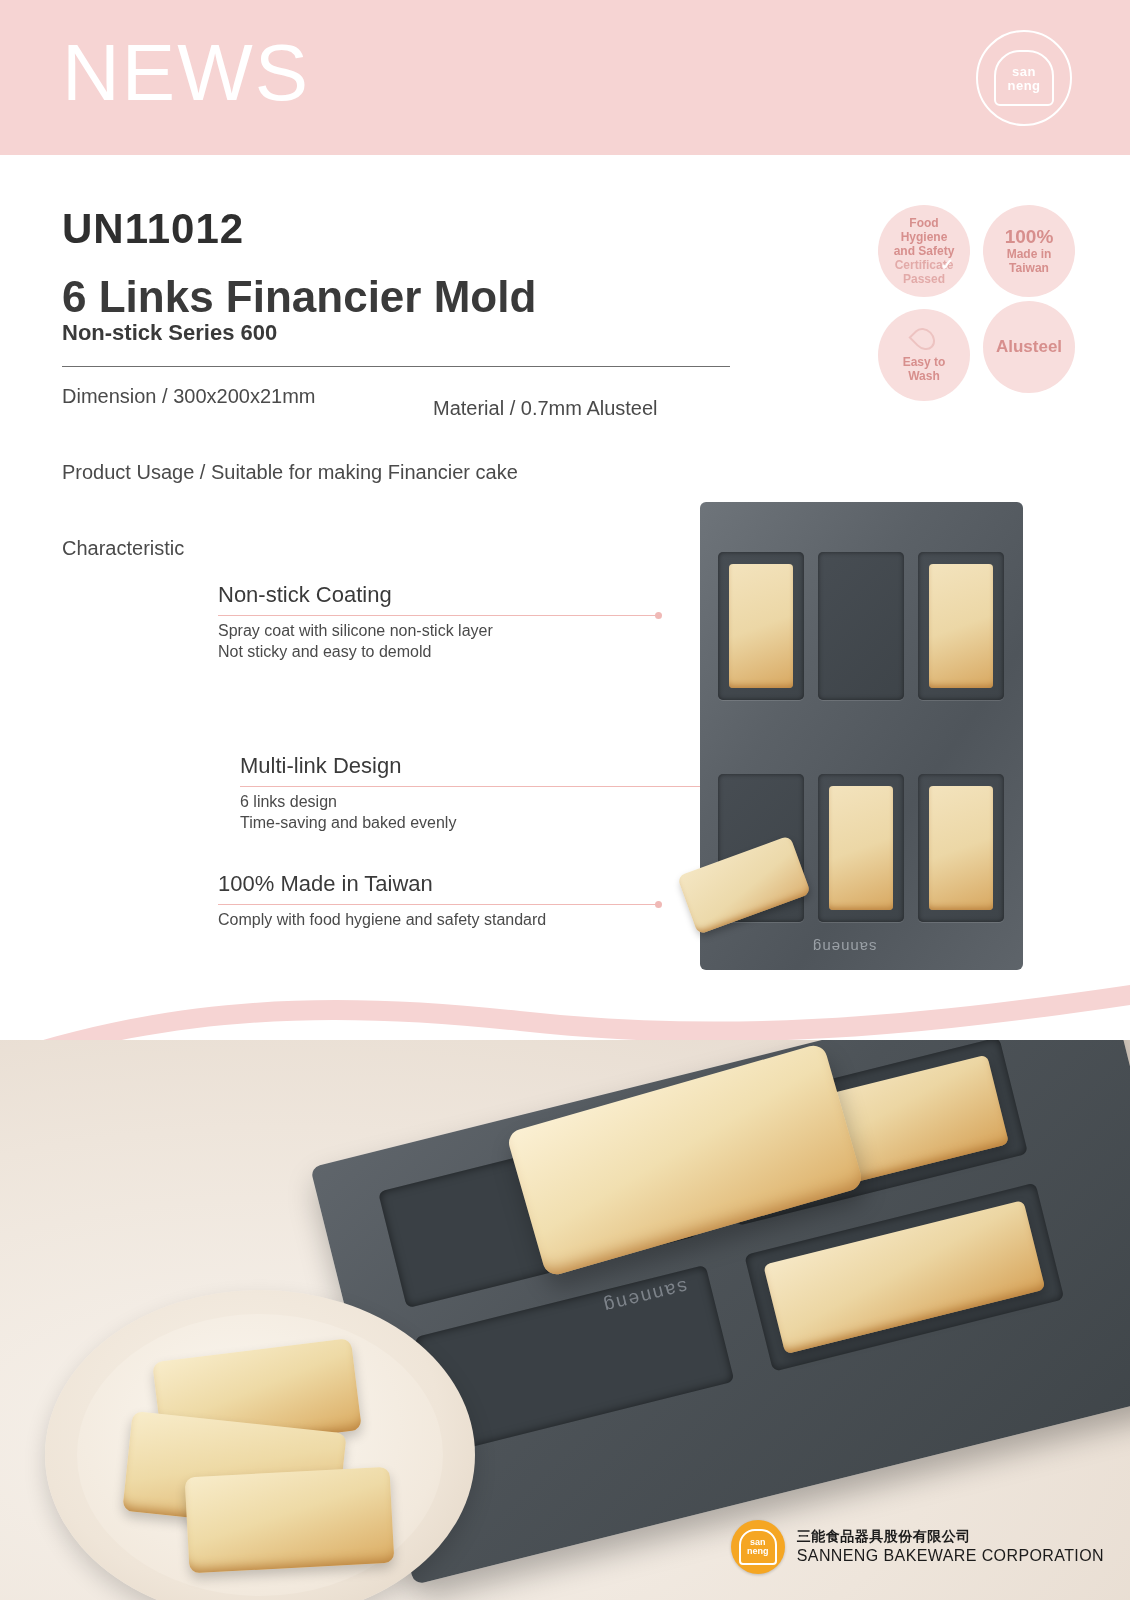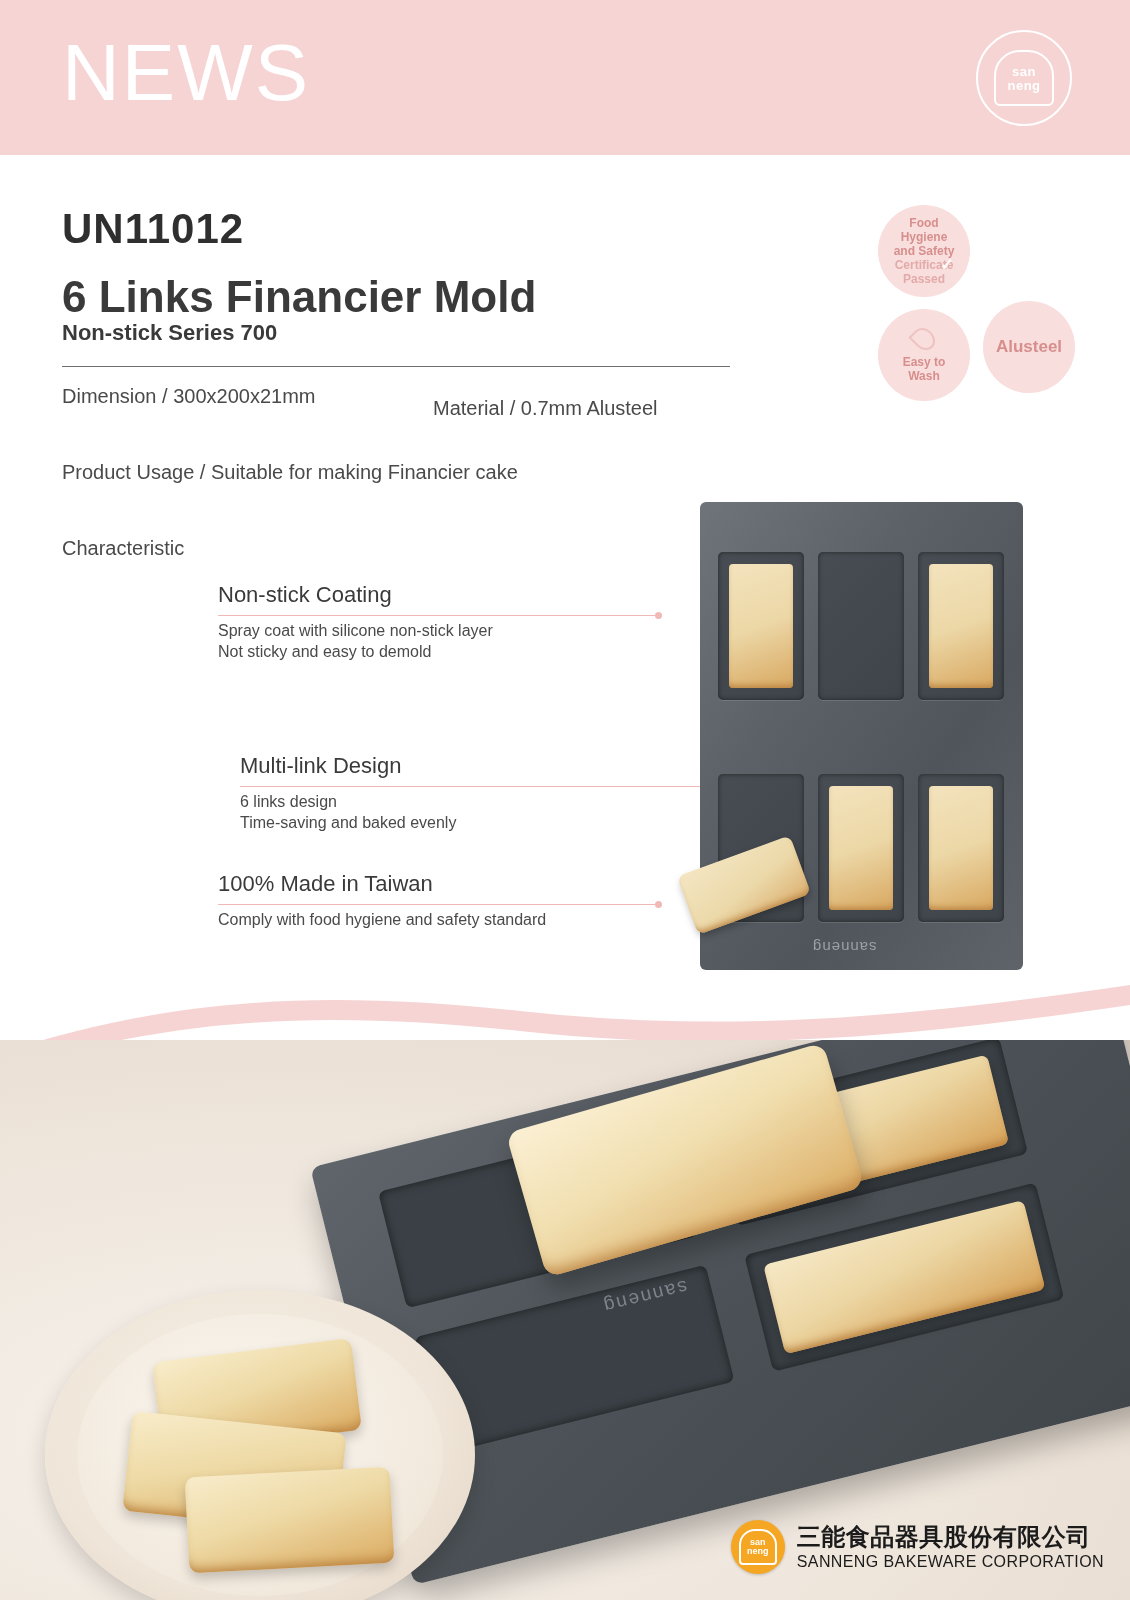--- a/index.html
+++ b/index.html
@@ -373,21 +373,21 @@
     font-size: 9px;
     line-height: 9px;
     font-weight: 700;
     display: flex;
     flex-direction: column;
     align-items: center;
     justify-content: center;
   }
   .footer-names { line-height: 1.25; }
   .footer-cn {
-    font-size: 24px;
+    font-size: 14px;
     font-weight: 700;
     color: #1b1b1b;
     letter-spacing: .5px;
   }
   .footer-en {
     font-size: 16px;
     color: #1b1b1b;
     letter-spacing: .4px;
   }
 </style>
@@ -398,21 +398,21 @@
 <div class="header-title">NEWS</div>
 <div class="brand-logo">
   <div class="brand-logo-inner">
     <span class="l1">san</span>
     <span class="l2">neng</span>
   </div>
 </div>
 
 <div class="sku">UN11012</div>
 <div class="prod-name">6 Links Financier Mold</div>
-<div class="prod-series">Non-stick Series 700</div>
+<div class="prod-series">Non-stick Series 600</div>
 <div class="rule"></div>
 
 <div class="spec-row">
   <span class="dim">Dimension / 300x200x21mm</span>
   <span class="mat">Material / 0.7mm Alusteel</span>
 </div>
 
 <div class="usage">Product Usage / Suitable for making Financier cake</div>
 <div class="charac-label">Characteristic</div>
 
@@ -441,20 +441,25 @@
 
 <div class="badges">
   <div class="badge" id="badge-0">
     <div>Food</div>
     <div>Hygiene</div>
     <div>and Safety</div>
     <div class="sub" style="opacity:.65;">Certificate</div>
     <div class="sub" style="opacity:.65;">Passed</div>
     <div class="check-mark">✓</div>
   </div>
+  <div class="badge" id="badge-1">
+    <div class="big">100%</div>
+    <div>Made in</div>
+    <div>Taiwan</div>
+  </div>
   <div class="badge" id="badge-2">
     <div class="drop-icon"></div>
     <div>Easy to</div>
     <div>Wash</div>
   </div>
   <div class="badge" id="badge-3">
     <div class="alu">Alusteel</div>
   </div>
 </div>
 

